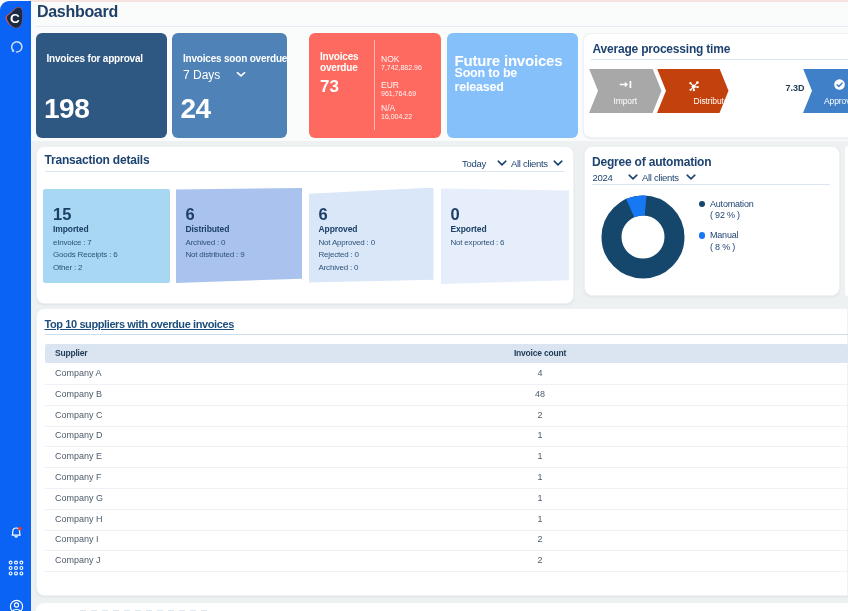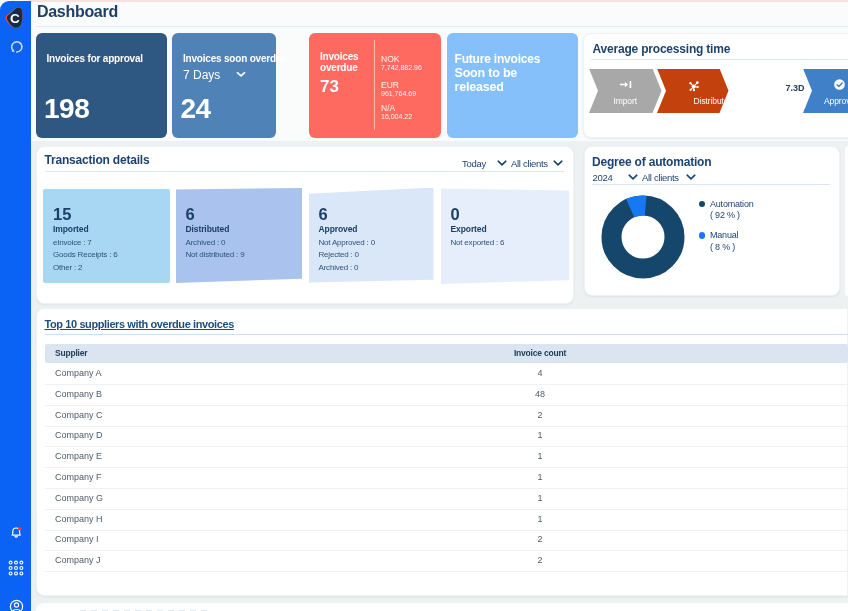--- a/index.html
+++ b/index.html
@@ -7,21 +7,21 @@
   body { font-family:"Liberation Sans", sans-serif; background:#eef1f2; position:relative; }
   .abs { position:absolute; }
   .topband { left:0; top:0; width:848px; height:141px; background:#fafbfb; }
   .topline { left:28px; top:0; width:820px; height:1.5px; background:#f8e2e0; }
   .sidebar { left:0; top:1px; width:31px; height:610px; background:#0b63f5; border-top-left-radius:9px; }
   .title { color:#1e3f66; font-weight:bold; }
   .hdr-title { left:37px; top:3px; font-size:16px; letter-spacing:-0.3px; }
   .hdr-line { left:36px; top:26px; width:812px; height:1px; background:#e3ecf4; }
   .card { top:33px; height:104.5px; border-radius:6px; color:#fff; }
   .c1 { left:35.5px; width:131px; background:#2e5781; }
-  .c2 { left:172px; width:104px; background:#4f82b6; }
+  .c2 { left:172px; width:115px; background:#4f82b6; }
   .c3 { left:309px; width:131.5px; background:#fe6a60; }
   .c4 { left:446.5px; width:131px; background:#85c0fb; }
   .ct { position:absolute; left:11px; font-size:10px; font-weight:bold; letter-spacing:-0.2px; white-space:nowrap; }
   .bignum { position:absolute; left:8.5px; font-size:28px; font-weight:bold; letter-spacing:-0.5px; }
   .panel { background:#fff; border-radius:8px; border:1px solid #eef2f4; box-shadow:0 1px 2px rgba(150,165,175,0.18); }
   .ptitle { position:absolute; font-size:12px; font-weight:bold; color:#1d4370; white-space:nowrap; letter-spacing:-0.2px; }
   .phr { position:absolute; height:1px; background:#dde6ee; }
   .ddtext { position:absolute; font-size:9.5px; color:#1d4370; white-space:nowrap; letter-spacing:-0.3px; }
   .arrow { position:absolute; top:68.5px; height:44.5px; color:#fff; text-align:center;
            clip-path:polygon(0 0, calc(100% - 9px) 0, 100% 50%, calc(100% - 9px) 100%, 0 100%, 9px 50%); }
@@ -97,21 +97,21 @@
     <div style="position:absolute; left:72px; top:20px; color:rgba(255,255,255,0.93);">
       <div style="font-size:8.5px; margin-top:1px;">NOK</div>
       <div style="font-size:7px;">7,742,882.96</div>
       <div style="font-size:8.5px; margin-top:9px;">EUR</div>
       <div style="font-size:7px;">961,764.69</div>
       <div style="font-size:8.5px; margin-top:6px;">N/A</div>
       <div style="font-size:7px;">16,004.22</div>
     </div>
   </div>
   <div class="abs card c4">
-    <div class="ct" style="top:19.2px; left:8px; font-size:12px;">Future invoices</div>
+    <div class="ct" style="top:19.2px; left:8px; font-size:15px;">Future invoices</div>
     <div style="position:absolute; left:8px; top:34px; font-size:12.5px; font-weight:bold; line-height:13.6px; letter-spacing:-0.2px;">Soon to be<br>released</div>
   </div>
 
   <div class="abs panel" style="left:583px; top:33px; width:277px; height:105px;"></div>
   <div class="ptitle" style="left:592.5px; top:42px;">Average processing time</div>
   <div class="phr" style="left:591px; top:58.5px; width:257px;"></div>
   <div class="arrow" style="left:589px; width:72.5px; background:#a8a8a8;">
     <svg style="position:absolute; left:50%; margin-left:-6.5px; top:11px;" width="13" height="9" viewBox="0 0 13 9">
       <path d="M0.8 4.5 H 7.2" stroke="#fff" stroke-width="1.5"></path>
       <path d="M5.9 1.7 L 9.0 4.5 L 5.9 7.3 Z" fill="#fff"></path>

